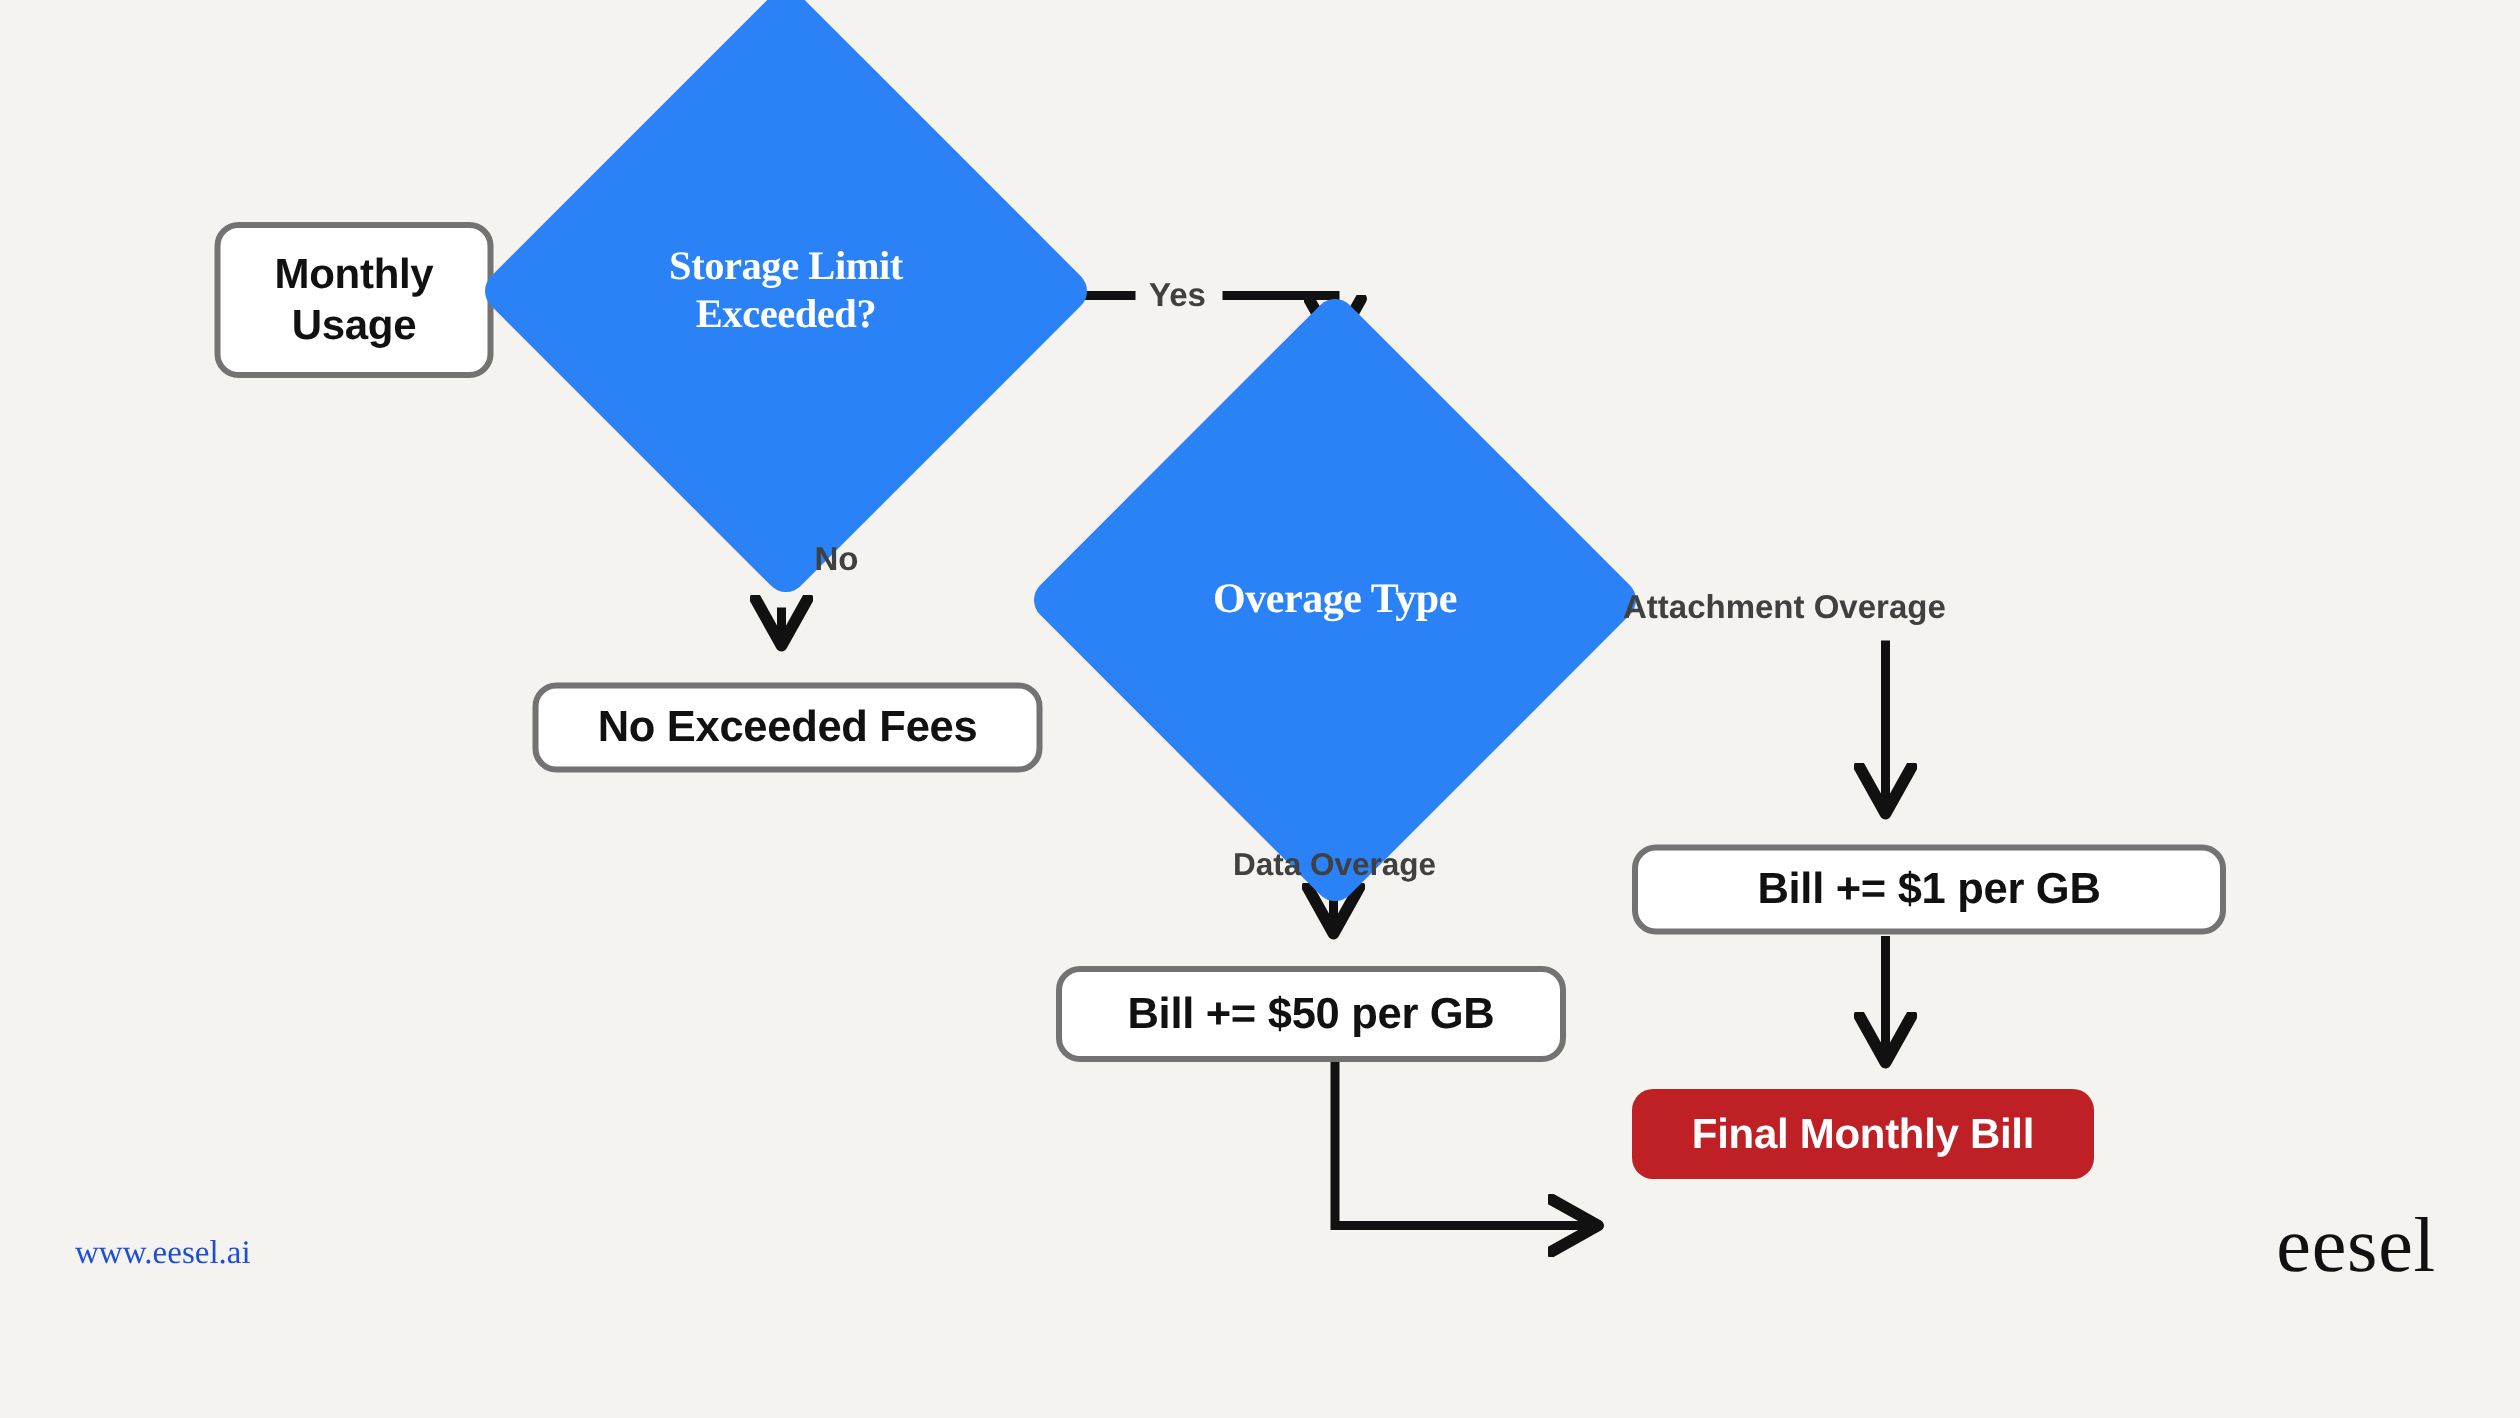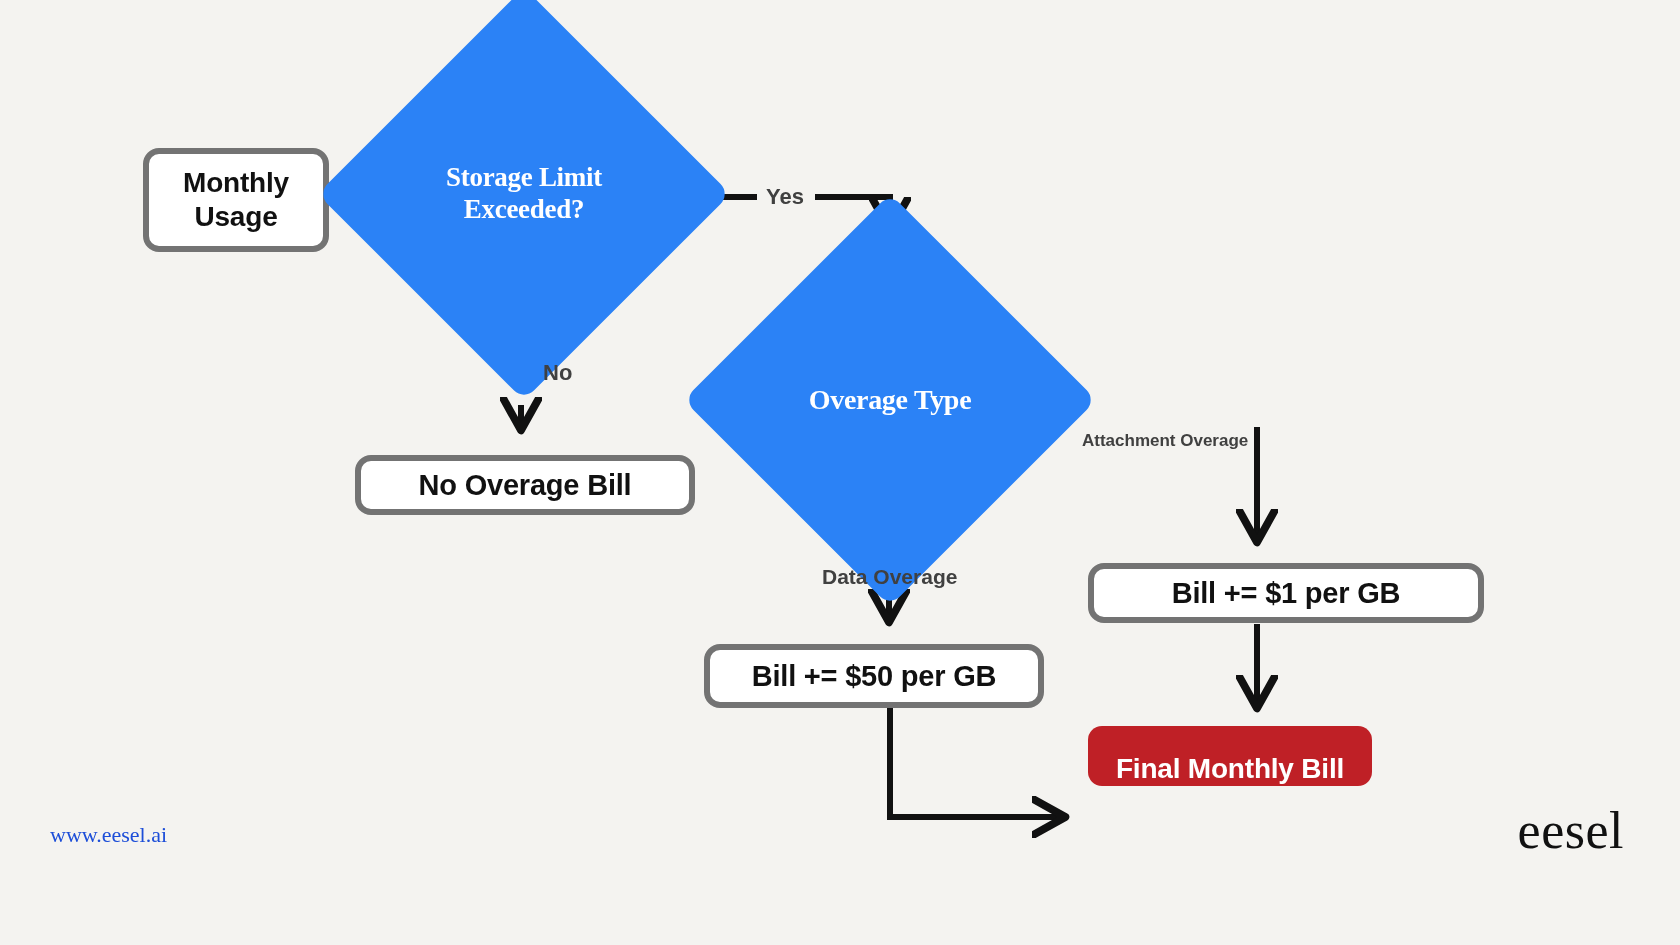--- a/index.html
+++ b/index.html
@@ -33,21 +33,21 @@
     position: absolute;
     box-sizing: border-box;
     display: flex;
     align-items: center;
     justify-content: center;
     text-align: center;
   }
 
   .node-box {
     background: #ffffff;
-    border: 6px solid #737373;
+    border: 4px solid #737373;
     border-radius: 16px;
     color: #111111;
     font-weight: bold;
     letter-spacing: -0.2px;
   }
 
   .node-terminal {
     background: #bf2026;
     border: none;
     border-radius: 14px;
@@ -107,35 +107,34 @@
   }
   #node-bill-50 {
     left: 704px; top: 644px; width: 340px; height: 64px;
     font-size: 29px;
   }
   #node-bill-1 {
     left: 1088px; top: 563px; width: 396px; height: 60px;
     font-size: 29px;
   }
   #node-final-bill {
-    left: 1088px; top: 726px; width: 284px; height: 60px;
+    left: 1088px; top: 726px; width: 308px; height: 60px;
     font-size: 28px;
-    align-items: flex-end;
   }
 
   
   .edge-label {
     position: absolute;
     color: #404040;
     font-weight: bold;
     white-space: nowrap;
   }
   #edge-label-yes { left: 766px; top: 184px; font-size: 22px; }
   #edge-label-no  { left: 507px; top: 360px; font-size: 22px; margin-left: 36px; }
-  #edge-label-attachment { left: 1082px; top: 392px; font-size: 17px; margin-top: 39px; }
+  #edge-label-attachment { left: 1082px; top: 392px; font-size: 22px; }
   #edge-label-data { left: 822px; top: 565px; font-size: 21px; }
 
   
   .footer-url {
     position: absolute;
     left: 50px;
     top: 822px;
     font-family: "Liberation Serif", serif;
     font-size: 22px;
     color: #1d4ed8;
@@ -201,21 +200,21 @@
 Usage</span>
   </div>
 
   <div class="node node-decision" id="node-storage-limit">
     <span class="diamond-shape"></span>
     <span class="diamond-label">Storage Limit
 Exceeded?</span>
   </div>
 
   <div class="node node-box" id="node-no-overage-fees">
-    <span class="label-text">No Overage Bill</span>
+    <span class="label-text">No Exceeded Fees</span>
   </div>
 
   <div class="node node-decision" id="node-overage-type">
     <span class="diamond-shape"></span>
     <span class="diamond-label">Overage Type</span>
   </div>
 
   <div class="node node-box" id="node-bill-50">
     <span class="label-text">Bill += $50 per GB</span>
   </div>

